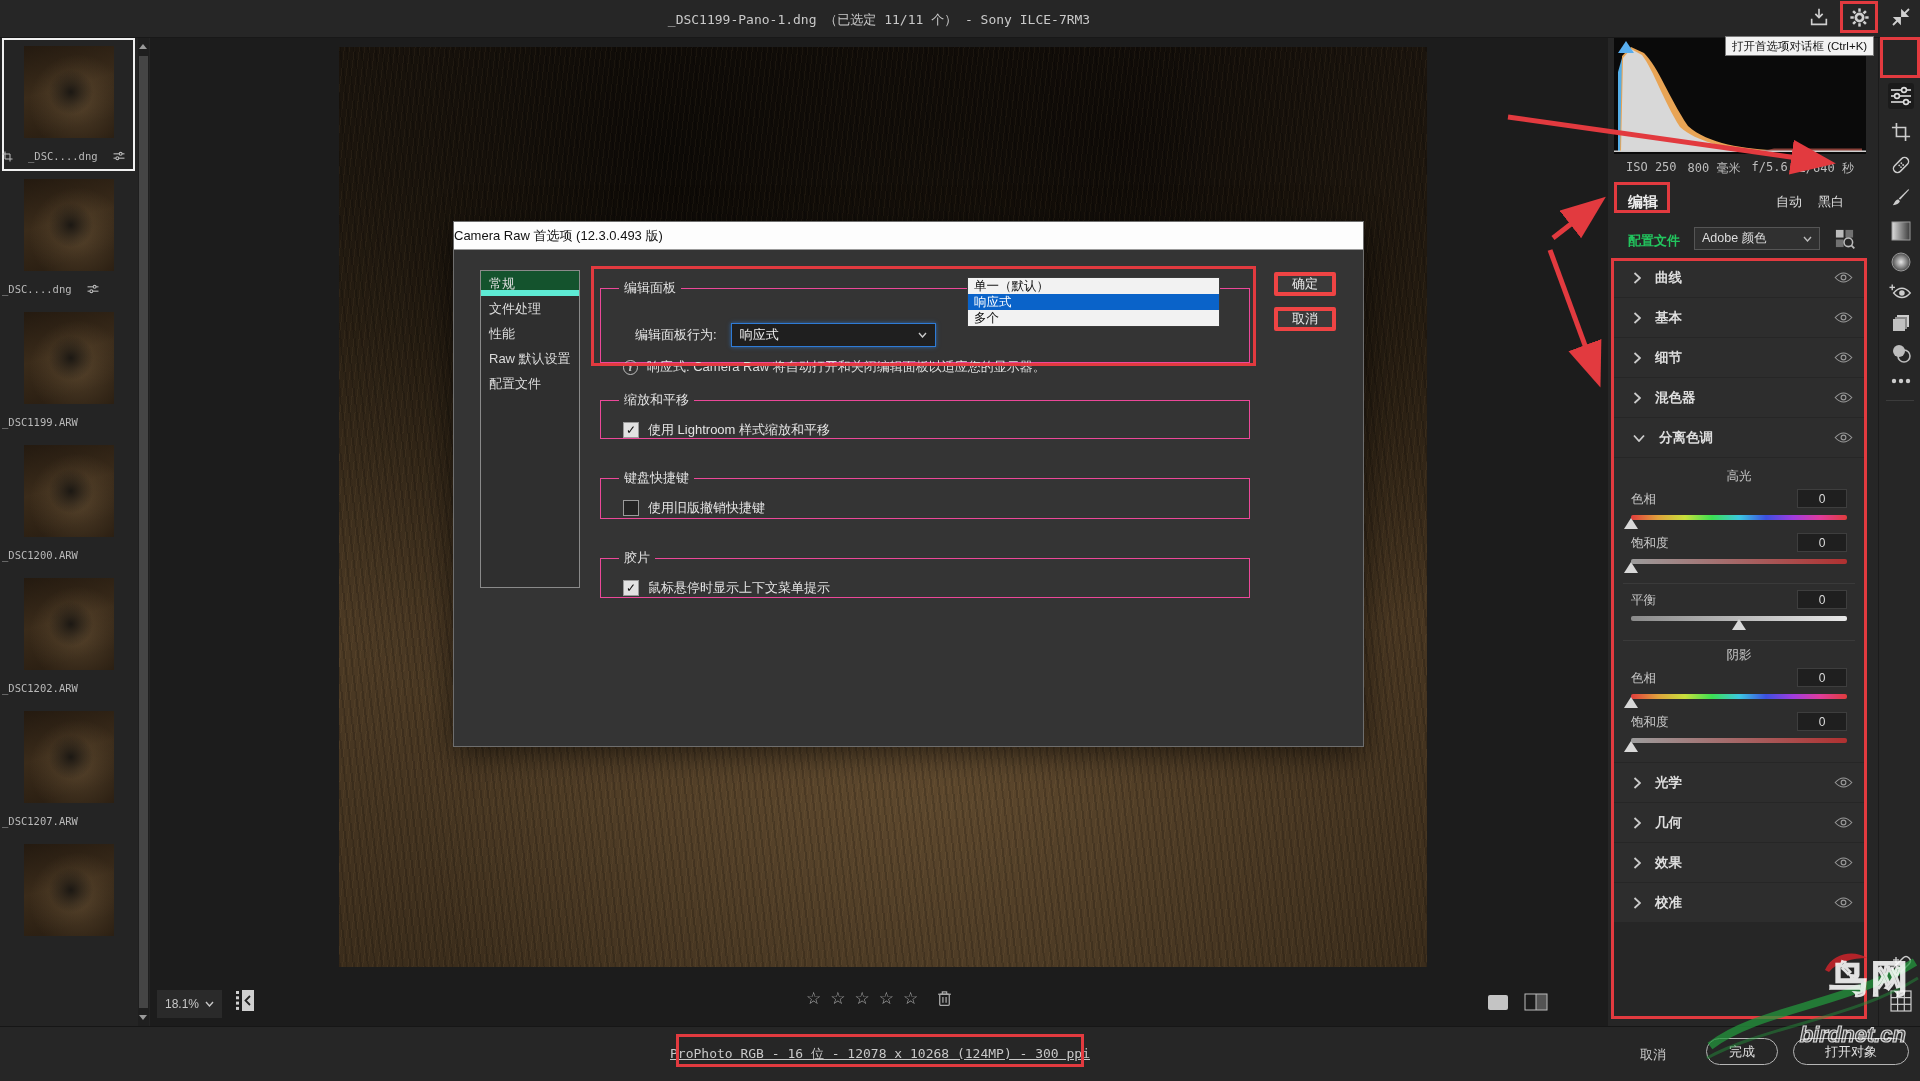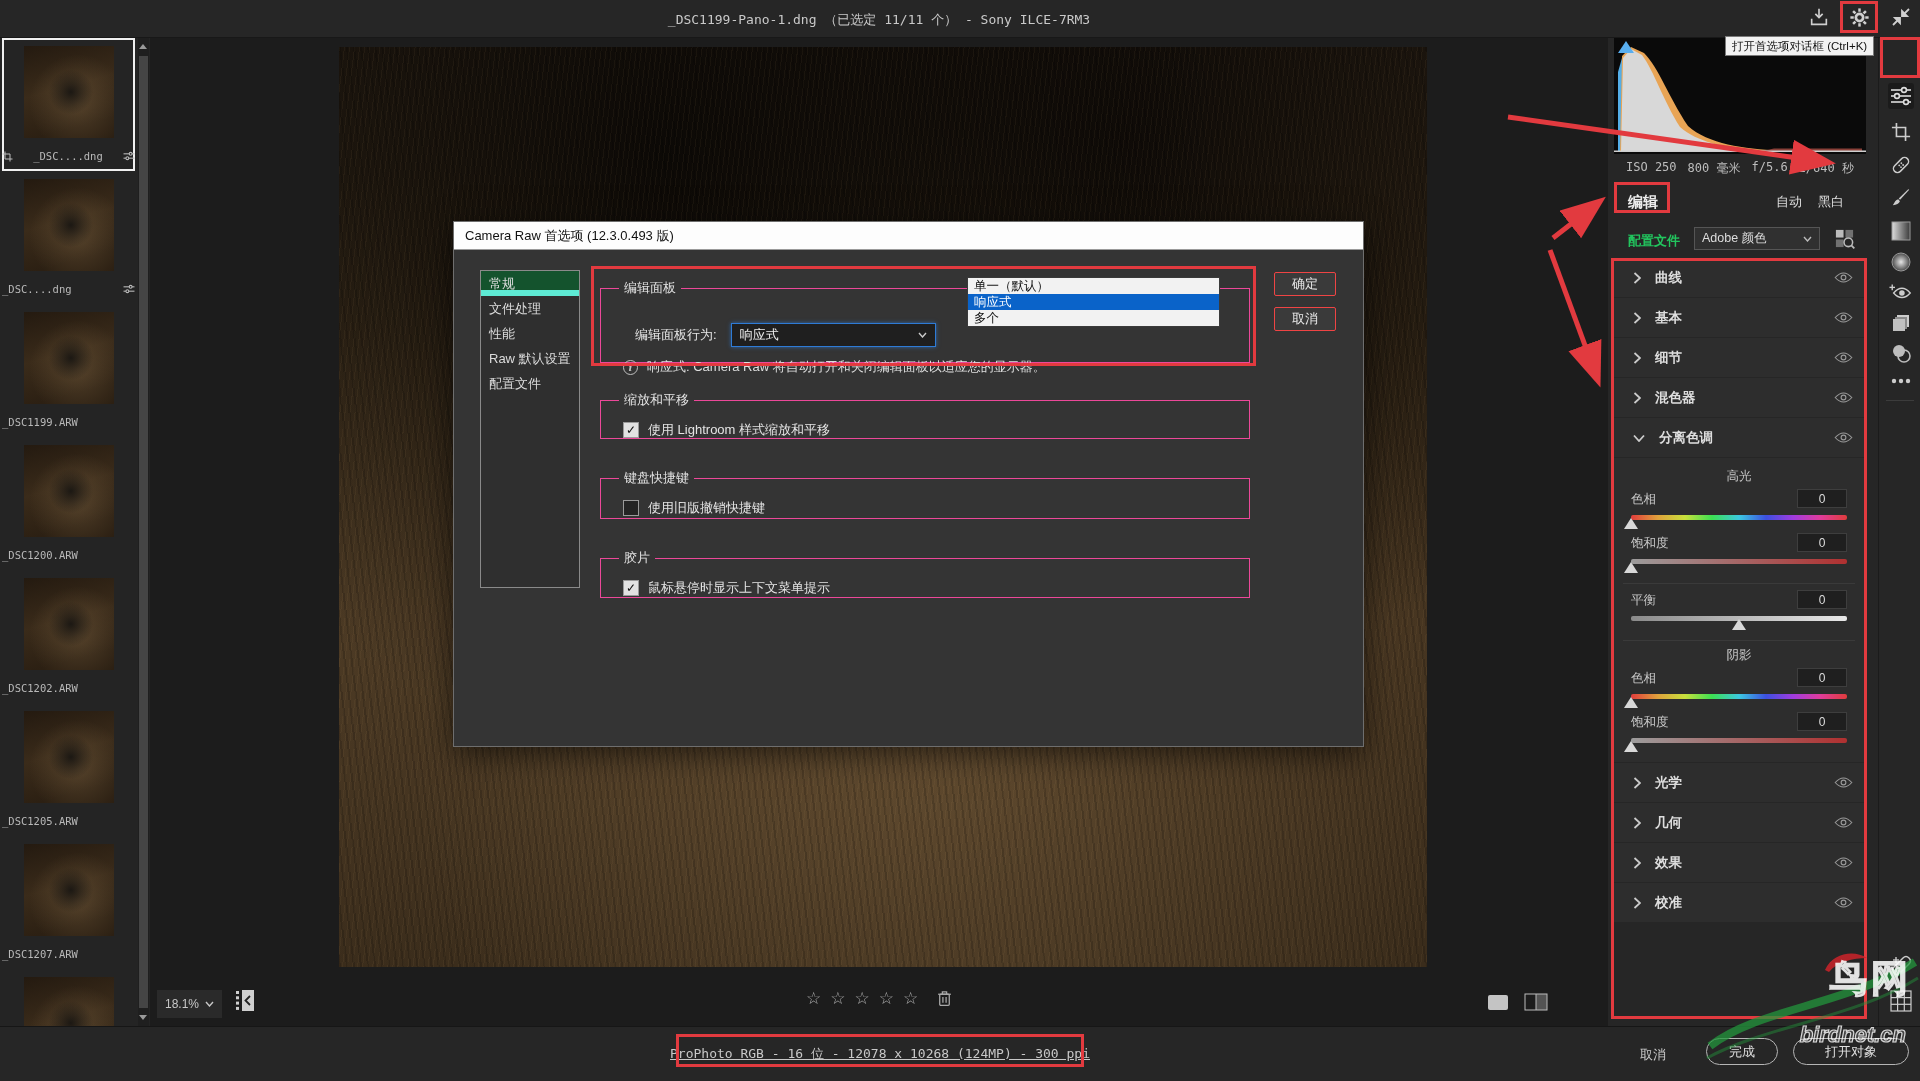--- a/index.html
+++ b/index.html
@@ -20,21 +20,21 @@
 
   
   .filmstrip{position:absolute;left:0;top:38px;width:150px;height:988px;background:#242424;}
   .fs-item{position:relative;width:133px;height:133px;margin-left:2px;}
   .fs-item.selected{outline:2px solid #f0f0f0;outline-offset:-2px;}
   .fs-thumb{position:absolute;left:22px;top:8px;width:90px;height:92px;
     background:
       radial-gradient(circle at 52% 50%, rgba(25,22,18,.95), transparent 34%),
       radial-gradient(circle at 60% 62%, rgba(150,120,80,.35), transparent 62%),
       linear-gradient(165deg,#241a10,#3a2b1a 45%,#2c2013 82%);}
-  .fs-meta{position:absolute;left:0;top:108px;width:133px;height:20px;display:flex;align-items:center;justify-content:space-between;gap:5px;}
+  .fs-meta{position:absolute;left:0;top:108px;width:133px;height:20px;display:flex;align-items:center;justify-content:flex-start;gap:15px;}
   .fs-label{font-family:"DejaVu Sans Mono",monospace;font-size:10.5px;color:#b9b9b9;}
   .fs-badge{display:flex;align-items:center;}
   .fs-scroll{position:absolute;left:138px;top:38px;width:11px;height:988px;background:#1f1f1f;}
   .fs-scroll-thumb{position:absolute;left:1px;top:18px;width:9px;height:952px;background:#454545;}
   .tri-up{width:0;height:0;border-left:4px solid transparent;border-right:4px solid transparent;border-bottom:5px solid #9a9a9a;position:absolute;left:1px;top:6px;}
   .tri-dn{width:0;height:0;border-left:4px solid transparent;border-right:4px solid transparent;border-top:5px solid #9a9a9a;position:absolute;left:1px;bottom:6px;}
 
   
   .canvas{position:absolute;left:150px;top:38px;width:1458px;height:988px;background:#1c1c1c;}
   .photo{position:absolute;left:189px;top:9px;width:1088px;height:920px;
@@ -93,40 +93,40 @@
   .eb-div{position:absolute;left:7px;width:28px;height:1px;background:#3c3c3c;}
 
   
   .bottombar{position:absolute;left:0;top:1026px;width:1920px;height:55px;background:#262626;border-top:1px solid #161616;}
   .info-link{position:absolute;left:560px;top:18px;width:640px;text-align:center;font-family:"DejaVu Sans Mono",monospace;font-size:13px;color:#c8c8c8;text-decoration:underline;cursor:pointer;}
   .bb-cancel{position:absolute;left:1640px;top:19px;font-size:13px;color:#cccccc;cursor:pointer;}
   .pill{position:absolute;top:11px;height:27px;border:1px solid #b5b5b5;border-radius:14px;color:#e0e0e0;font-size:13px;display:flex;align-items:center;justify-content:center;cursor:pointer;}
 
   
   .dialog{position:absolute;left:454px;top:222px;width:909px;height:524px;background:#343434;box-shadow:0 0 0 1px #6e6e6e,0 8px 30px rgba(0,0,0,.6);z-index:40;}
-  .dlg-title{height:28px;background:#fdfdfd;border-bottom:1px solid #9a9a9a;display:flex;align-items:center;padding-left:11px;font-size:13px;color:#111;}
+  .dlg-title{height:28px;background:#fdfdfd;border-bottom:1px solid #9a9a9a;display:flex;align-items:center;font-size:13px;color:#111;}
   .dlg-nav{position:absolute;left:26px;top:48px;width:100px;height:318px;border:1px solid #8a8a8a;background:#2f2f2f;}
   .dlg-nav-item{height:25px;line-height:25px;padding-left:8px;font-size:13px;color:#dcdcdc;cursor:pointer;}
   .dlg-nav-item.sel{background:#14532d;border-bottom:6px solid #5eead4;}
   .dlg-content{position:absolute;left:146px;top:40px;width:650px;}
   fieldset{border:1px solid #ec4899;padding:6px 12px 10px 12px;background:transparent;}
   legend{padding:0 5px;margin-left:6px;font-size:13px;color:#e2e2e2;}
   .fs1{margin-top:17px;height:84px;}
   .fs2{margin-top:28px;height:48px;}
   .fs3{margin-top:30px;height:50px;}
   .fs4{margin-top:30px;height:49px;}
   .beh-row{display:flex;align-items:center;margin:20px 0 0 22px;}
   .beh-lbl{font-size:13px;color:#e6e6e6;margin-right:14px;}
   .dlg-select{width:205px;height:24px;background:#1f1f1f;border:1px solid #2e7bd6;box-shadow:0 0 4px rgba(46,123,214,.7);color:#eee;font-size:13px;display:flex;align-items:center;justify-content:space-between;padding:0 8px;cursor:pointer;}
   .info-row{display:flex;align-items:center;gap:9px;margin:11px 0 0 10px;font-size:13px;color:#dedede;}
   .info-ic{width:15px;height:15px;border:1.4px solid #c0c0c0;border-radius:50%;color:#c0c0c0;font-size:10px;font-style:italic;font-weight:bold;display:flex;align-items:center;justify-content:center;font-family:"DejaVu Serif",serif;}
   .cb-row{display:flex;align-items:center;gap:9px;margin:6px 0 0 10px;font-size:13px;color:#e4e4e4;}
   .cb{width:16px;height:16px;border:1px solid #9a9a9a;background:#242424;display:inline-flex;align-items:center;justify-content:center;font-size:12px;color:#111;cursor:pointer;}
   .cb.checked{background:#e2e2e2;}
-  .dlg-btn{position:absolute;width:62px;height:24px;background:#3a3a3a;border:1px solid #ef4444;border-radius:2px;color:#eaeaea;font-size:13px;display:flex;align-items:center;justify-content:center;cursor:pointer;}
+  .dlg-btn{position:absolute;width:62px;height:24px;background:#3a3a3a;border:4px solid #ef4444;border-radius:2px;color:#eaeaea;font-size:13px;display:flex;align-items:center;justify-content:center;cursor:pointer;}
   .popup{position:absolute;left:513px;top:55px;width:253px;background:#f2f2f2;border:1px solid #3a3a3a;z-index:80;font-size:12.5px;color:#111;}
   .popup-item{height:16px;line-height:16px;padding:0 6px;cursor:pointer;white-space:nowrap;}
   .popup-item.sel{background:#0a63c9;color:#fff;}
 
   
   .rbox{position:absolute;border:3px solid var(--ann);z-index:60;pointer-events:none;}
   .overlay{position:absolute;left:0;top:0;z-index:61;pointer-events:none;}
   .tooltip{position:absolute;left:1725px;top:36px;height:20px;padding:0 6px;background:#f2f2f2;border:1px solid #7a7a7a;font-size:11.5px;color:#111;display:flex;align-items:center;z-index:65;white-space:nowrap;}
 
   
@@ -223,26 +223,20 @@
     </div>
     <div class="fs-item">
       <div class="fs-thumb"></div>
       <div class="fs-meta">
           <span class="fs-label">_DSC1202.ARW</span>
         </div>
     </div>
     <div class="fs-item">
       <div class="fs-thumb"></div>
       <div class="fs-meta">
-          <span class="fs-label">_DSC1205.ARW</span>
-        </div>
-    </div>
-    <div class="fs-item">
-      <div class="fs-thumb"></div>
-      <div class="fs-meta">
           <span class="fs-label">_DSC1207.ARW</span>
         </div>
     </div>
     <div class="fs-item">
       <div class="fs-thumb"></div>
     </div>
   </div>
   <div class="fs-scroll">
     <span class="tri-up"></span>
     <div class="fs-scroll-thumb"></div>

